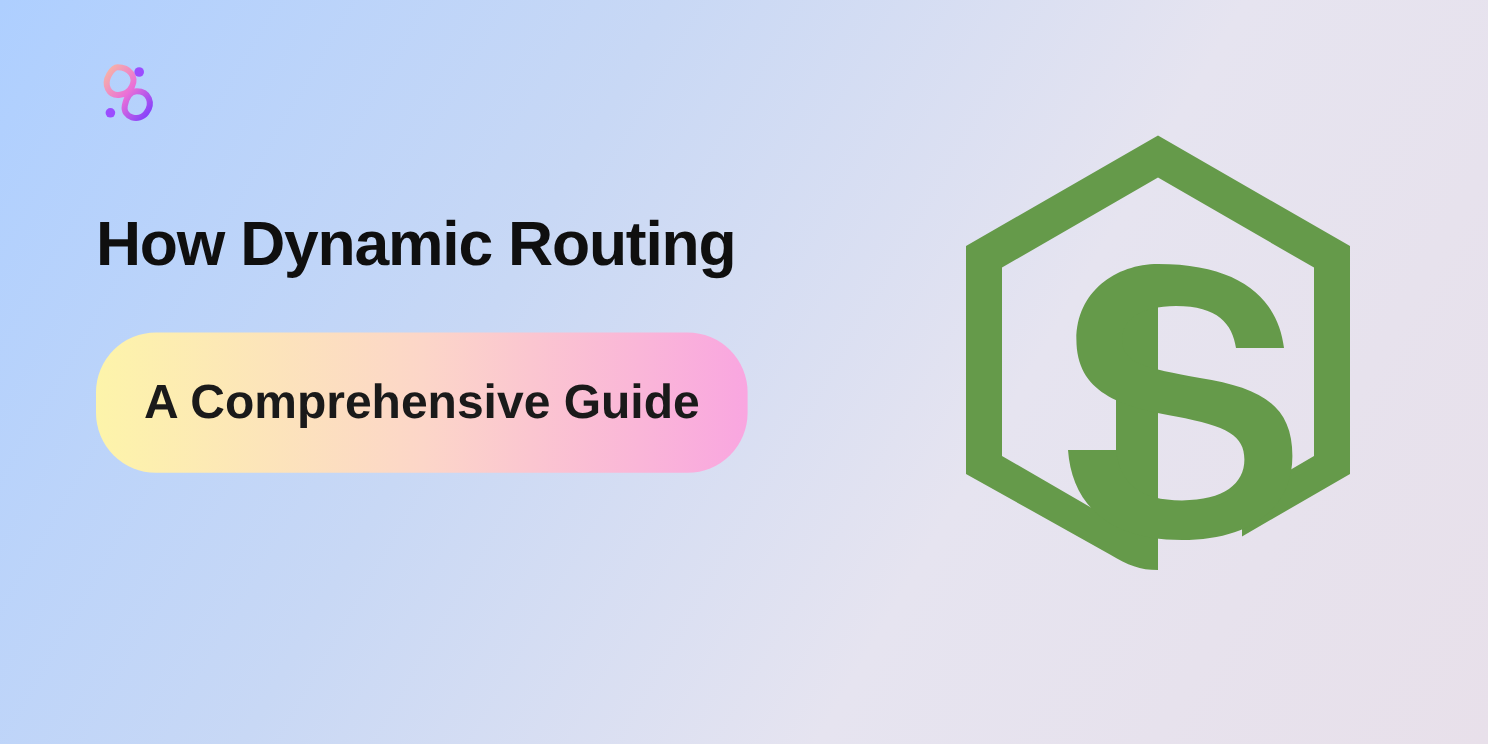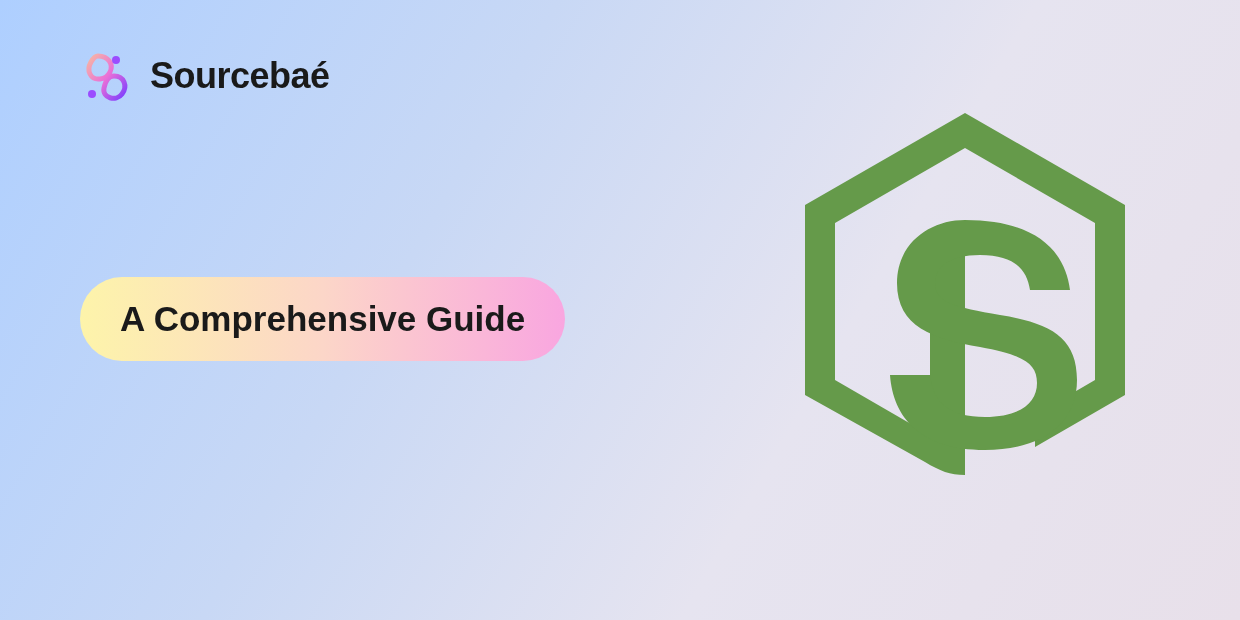--- a/index.html
+++ b/index.html
@@ -40,24 +40,24 @@
     .headline {
       font-size: 52px;
       font-weight: 800;
       color: #0f0f0f;
       line-height: 1.25;
       letter-spacing: -1px;
       margin-bottom: 40px;
     }
     .pill {
       display: inline-block;
-      padding: 22px 40px;
+      padding: 36px 40px;
       border-radius: 50px;
       background: linear-gradient(90deg, #fdf4aa 0%, #fcd6c8 50%, #f9a6e0 100%);
-      font-size: 35px;
+      font-size: 40px;
       font-weight: 700;
       color: #1a1a1a;
     }
     .nodejs-logo {
       position: absolute;
       right: 95px;
       top: 50%;
       transform: translateY(-50%);
       width: 360px;
       height: 410px;
@@ -75,25 +75,24 @@
             <stop offset="0%" stop-color="#f7b7a3"></stop>
             <stop offset="50%" stop-color="#e96fd8"></stop>
             <stop offset="100%" stop-color="#7b3eff"></stop>
           </linearGradient>
         </defs>
         <path d="M 18 6 C 28 6 34 14 30 22 C 26 30 14 32 10 24 C 6 16 14 6 18 6 Z M 34 26 C 44 26 48 36 42 44 C 36 52 22 48 24 38 C 26 28 30 26 34 26 Z" fill="none" stroke="url(#lg1)" stroke-width="5" stroke-linecap="round"></path>
         <circle cx="36" cy="10" r="4" fill="#9b4dff"></circle>
         <circle cx="12" cy="44" r="4" fill="#9b4dff"></circle>
       </svg>
     </div>
-    <div class="brand-name">Sourcebaé</div>
   </div>
 
   <h1 class="headline">
-    <br>
+    <span>How Dynamic Routing</span><br>
   </h1>
 
   <div class="pill">
     <span>A Comprehensive Guide</span>
   </div>
 </div>
 
 <div class="nodejs-logo">
   <svg width="360" height="410" viewBox="0 0 360 410">
     <path d="M 180 8 L 340 100 L 340 290 L 250 342 L 250 310 L 310 275 L 310 118 L 180 43 L 50 118 L 50 275 L 145 330 L 145 185 C 145 185 145 150 180 150 L 180 150 L 180 370 L 180 370 C 165 370 155 366 140 357 L 20 290 L 20 100 Z" fill="#659a4a"></path>

